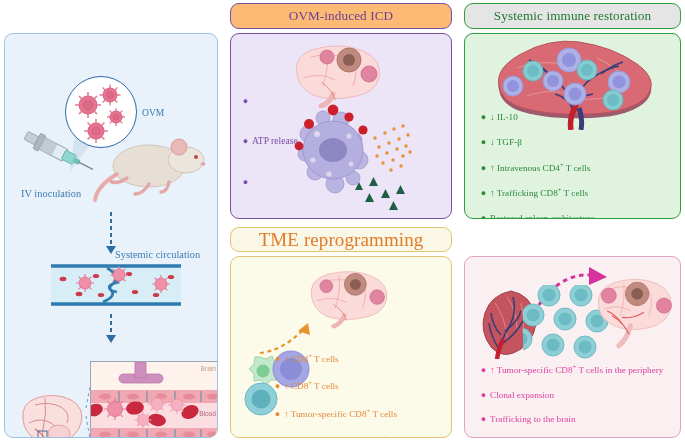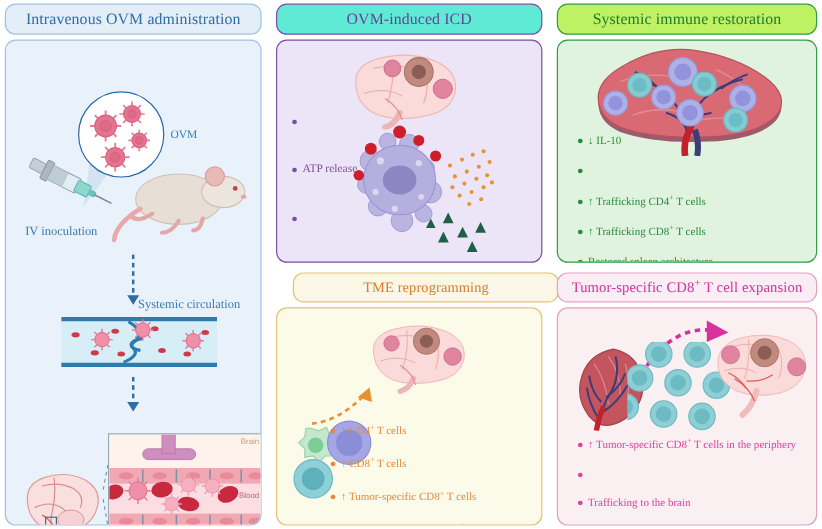--- a/index.html
+++ b/index.html
@@ -143,56 +143,55 @@
     color: #c3a089;
     font-family: "Liberation Sans", sans-serif;
   }
   #brain-small { position: absolute; left: 10px; top: 355px; width: 72px; height: 62px; }
   #bbb-connector { position: absolute; left: 45px; top: 330px; width: 45px; height: 100px; }
 
   
   #p2 { left: 230px; top: 3px; width: 222px; height: 216px; }
   #p2 .panel-header {
     height: 26px;
-    background: #5eead4;
+    background: #fdba74;
     border: 1.5px solid #7b4fa3;
     color: #6b3f96;
     font-size: 13.2px;
   }
   #p2 .panel-body {
     top: 30px; height: 186px;
     background: #ece4f7;
     border: 1.5px solid #7b4fa3;
   }
   #p2 .bullet { color: #7b4fa3; font-size: 9.6px; }
   #p2 .dot { color: #7b4fa3; }
 
   
   #p3 { left: 230px; top: 227px; width: 222px; height: 211px; }
   #p3 .panel-header {
     height: 25px;
     background: #fbf7e6;
     border: 1.4px solid #e2c474;
     color: #e07b28;
-    font-size: 12px;
-    margin-left: 14px;
+    font-size: 19px;
   }
   #p3 .panel-body {
     top: 29px; height: 182px;
     background: #fcfae9;
     border: 1.4px solid #e2c474;
   }
   #p3 .bullet { color: #e6883a; font-size: 9.2px; }
   #p3 .dot { color: #e6883a; }
 
   
   #p4 { left: 464px; top: 3px; width: 217px; height: 216px; }
   #p4 .panel-header {
     height: 26px;
-    background: #bef264;
+    background: #e5e5e5;
     border: 1.5px solid #2f9e3f;
     color: #1f7a2e;
     font-size: 13.2px;
   }
   #p4 .panel-body {
     top: 30px; height: 186px;
     background: #dff3df;
     border: 1.5px solid #2f9e3f;
   }
   #p4 .bullet { color: #2a8a38; font-size: 9.2px; }
@@ -214,23 +213,20 @@
   }
   #p5 .bullet { color: #e0419f; font-size: 9.2px; white-space: normal; }
   #p5 .dot { color: #e0419f; }
 </style>
 </head>
 <body>
 
 <div id="figure">
 
   <div class="panel" id="p1">
-    <div class="panel-header">
-      <span>Intravenous OVM administration</span>
-    </div>
     <div class="panel-body">
 
       <div id="ovm-cone"></div>
 
       <div id="ovm-circle">
         <svg width="70" height="70" viewBox="0 0 70 70">
           <g fill="#e4748f" stroke="#d8627f" stroke-width="1">
             <g transform="translate(22,28)">
               <g stroke="#e77b95" stroke-width="1.6">
                 <line x1="0" y1="-13" x2="0" y2="-9"></line>
@@ -711,48 +707,49 @@
       <div class="bullets" style="top:78px; padding-left:14px;">
         <div class="bullet" style="margin-bottom:14px;">
           <span class="dot">●</span>
           <span class="txt">
             <span>↓</span>
             <span>IL-10</span><sup></sup><span></span>
           </span>
         </div>
         <div class="bullet" style="margin-bottom:14px;">
           <span class="dot">●</span>
+          <span class="txt">
+            <span>↓</span>
+            <span>TGF-β</span><sup></sup><span></span>
+          </span>
         </div>
         <div class="bullet" style="margin-bottom:14px;">
           <span class="dot">●</span>
           <span class="txt">
             <span>↑</span>
-            <span>Trafficking CD4</span><sup>+</sup><span> T cells</span>
+            <span>Intravenous CD4</span><sup>+</sup><span> T cells</span>
           </span>
         </div>
         <div class="bullet" style="margin-bottom:14px;">
           <span class="dot">●</span>
           <span class="txt">
             <span>↑</span>
             <span>Trafficking CD8</span><sup>+</sup><span> T cells</span>
           </span>
         </div>
         <div class="bullet">
           <span class="dot">●</span>
           <span class="txt">Restored spleen architecture</span>
         </div>
       </div>
 
     </div>
   </div>
 
   <div class="panel" id="p5">
-    <div class="panel-header">
-      <span><span>Tumor-specific CD8</span><sup>+</sup><span> T cell expansion</span></span>
-    </div>
     <div class="panel-body">
 
       <svg style="position:absolute; left:12px; top:30px;" width="66" height="72" viewBox="0 0 66 72">
         <path d="M34 4 Q54 8 58 28 Q62 48 44 62 Q26 74 14 60 Q2 44 8 26 Q14 8 34 4 Z" fill="#c4545d" stroke="#a0414a" stroke-width="1"></path>
         <g stroke="#e59198" stroke-width="1" fill="none" opacity="0.8">
           <path d="M30 10 Q40 24 40 42"></path>
             <path d="M18 16 Q28 30 30 50"></path>
           <path d="M44 16 Q48 30 46 46"></path>
         </g>
         <g stroke="#3a3d78" stroke-width="1.6" fill="none">
@@ -812,20 +809,21 @@
       <div class="bullets" style="top:108px; padding-left:14px; padding-right:12px;">
         <div class="bullet" style="margin-bottom:13px; line-height:1.25;">
           <span class="dot">●</span>
           <span class="txt">
             <span>↑</span>
             <span>Tumor-specific CD8</span><sup>+</sup><span> T cells in the periphery</span>
           </span>
         </div>
         <div class="bullet" style="margin-bottom:13px;">
           <span class="dot">●</span>
+          <span class="txt">Clonal expansion</span>
         </div>
         <div class="bullet">
           <span class="dot">●</span>
           <span class="txt">Trafficking to the brain</span>
         </div>
       </div>
 
     </div>
   </div>
 

